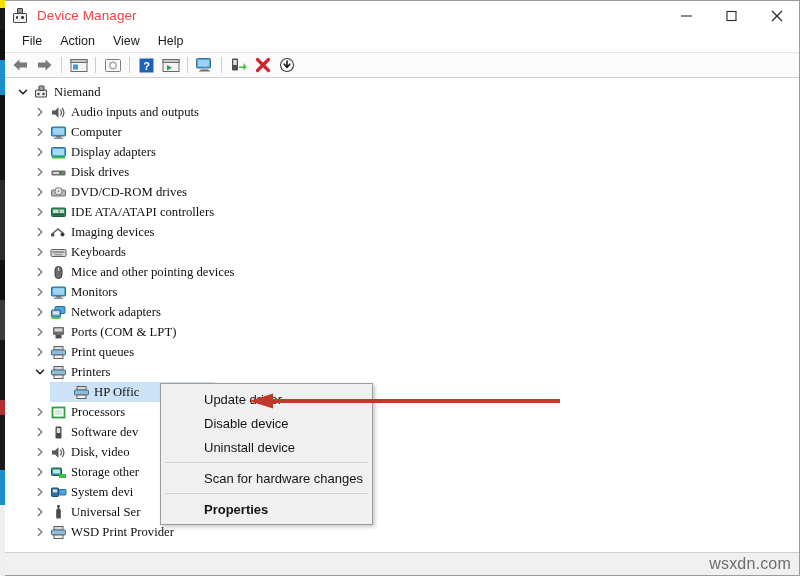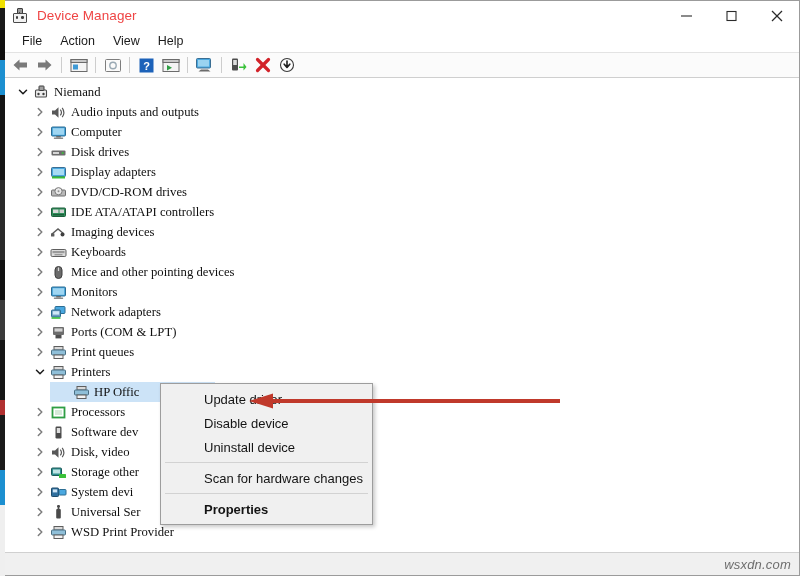--- a/index.html
+++ b/index.html
@@ -174,23 +174,22 @@
   .statusbar {
     height: 23px;
     border-top: 1px solid #d0d0d0;
     background: #f0f0f0;
     flex: 0 0 auto;
     display: flex; align-items: center;
     justify-content: flex-end;
     padding-right: 8px;
   }
   .watermark {
-    font-size: 13px; color: #6e6e6e;
+    font-size: 16px; color: #6e6e6e;
     letter-spacing: .2px;
-    font-style: italic;
   }
 
   
   .ctxmenu {
     position: absolute;
     left: 160px; top: 383px;
     width: 213px;
     background: #f0f0f0;
     border: 1px solid #9d9d9d;
     box-shadow: 2px 2px 4px rgba(0,0,0,.22);
@@ -383,41 +382,41 @@
             <span class="lbl">Computer</span>
           </div>
           <div class="row lvl1">
             <span class="twisty">
               <svg width="10" height="10" viewBox="0 0 10 10">
                 <path d="M3.3 1.5 L6.8 5 L3.3 8.5" fill="none" stroke="#7d7d7d" stroke-width="1.5" stroke-linecap="round" stroke-linejoin="round"></path>
               </svg>
             </span>
             <span class="ico">
               <svg width="17" height="15" viewBox="0 0 17 15">
+                <rect x="1.5" y="2.5" width="14" height="9" rx="1" fill="#4aa8e0" stroke="#3a6e93" stroke-width="1"></rect>
+                <rect x="3" y="4" width="11" height="6" fill="#a7dbf4"></rect>
+                <rect x="2" y="11.5" width="13" height="2" fill="#3ac13a"></rect>
+              </svg>
+            </span>
+            <span class="lbl">Display adapters</span>
+          </div>
+          <div class="row lvl1">
+            <span class="twisty">
+              <svg width="10" height="10" viewBox="0 0 10 10">
+                <path d="M3.3 1.5 L6.8 5 L3.3 8.5" fill="none" stroke="#7d7d7d" stroke-width="1.5" stroke-linecap="round" stroke-linejoin="round"></path>
+              </svg>
+            </span>
+            <span class="ico">
+              <svg width="17" height="15" viewBox="0 0 17 15">
                 <rect x="1.5" y="5.5" width="14" height="5" rx="1" fill="#6d6d6d"></rect>
                 <rect x="3" y="7" width="6" height="2" fill="#d6d6d6"></rect>
                 <circle cx="12.7" cy="8" r="1" fill="#3ac13a"></circle>
               </svg>
             </span>
             <span class="lbl">Disk drives</span>
-          </div>
-          <div class="row lvl1">
-            <span class="twisty">
-              <svg width="10" height="10" viewBox="0 0 10 10">
-                <path d="M3.3 1.5 L6.8 5 L3.3 8.5" fill="none" stroke="#7d7d7d" stroke-width="1.5" stroke-linecap="round" stroke-linejoin="round"></path>
-              </svg>
-            </span>
-            <span class="ico">
-              <svg width="17" height="15" viewBox="0 0 17 15">
-                <rect x="1.5" y="2.5" width="14" height="9" rx="1" fill="#4aa8e0" stroke="#3a6e93" stroke-width="1"></rect>
-                <rect x="3" y="4" width="11" height="6" fill="#a7dbf4"></rect>
-                <rect x="2" y="11.5" width="13" height="2" fill="#3ac13a"></rect>
-              </svg>
-            </span>
-            <span class="lbl">Display adapters</span>
           </div>
           <div class="row lvl1">
             <span class="twisty">
               <svg width="10" height="10" viewBox="0 0 10 10">
                 <path d="M3.3 1.5 L6.8 5 L3.3 8.5" fill="none" stroke="#7d7d7d" stroke-width="1.5" stroke-linecap="round" stroke-linejoin="round"></path>
               </svg>
             </span>
             <span class="ico">
               <svg width="17" height="15" viewBox="0 0 17 15">
                 <rect x="1.5" y="5" width="14" height="6" rx="1" fill="#b9b9b9" stroke="#6f6f6f" stroke-width="1"></rect>

